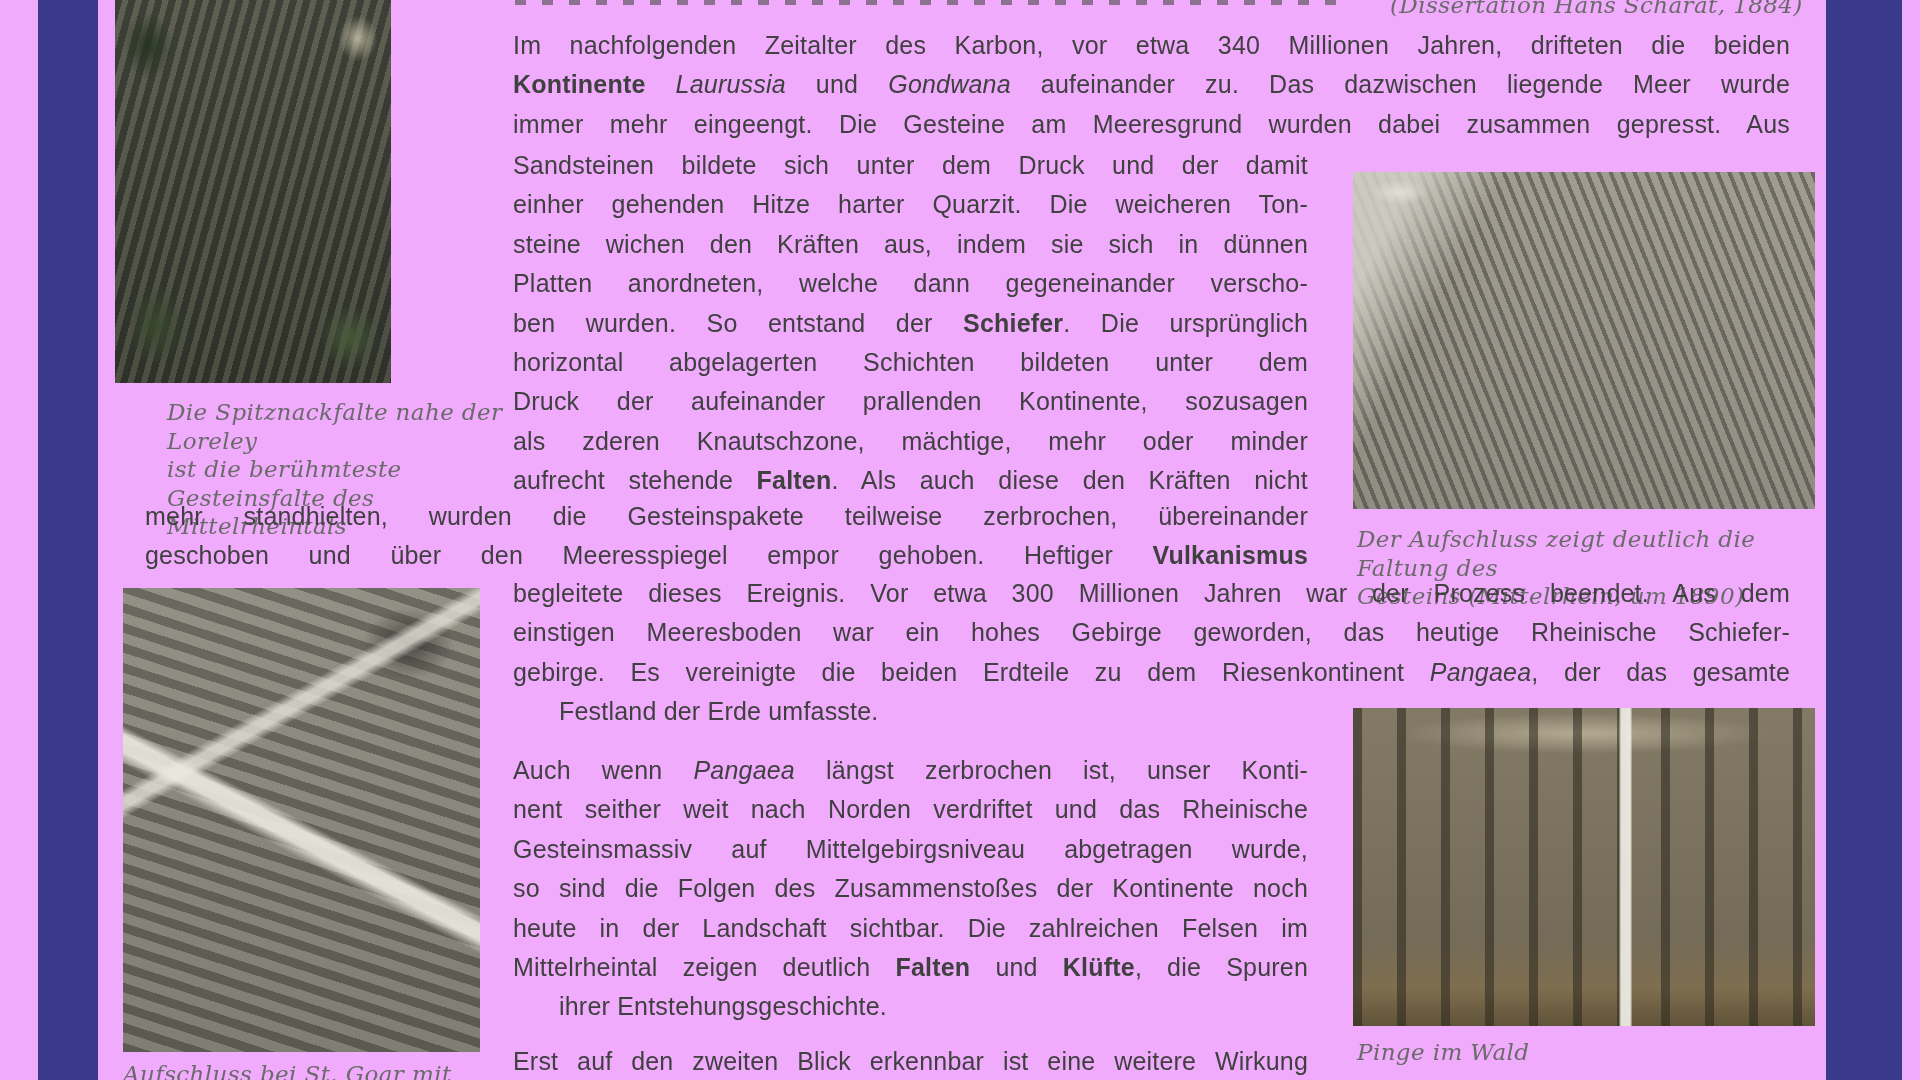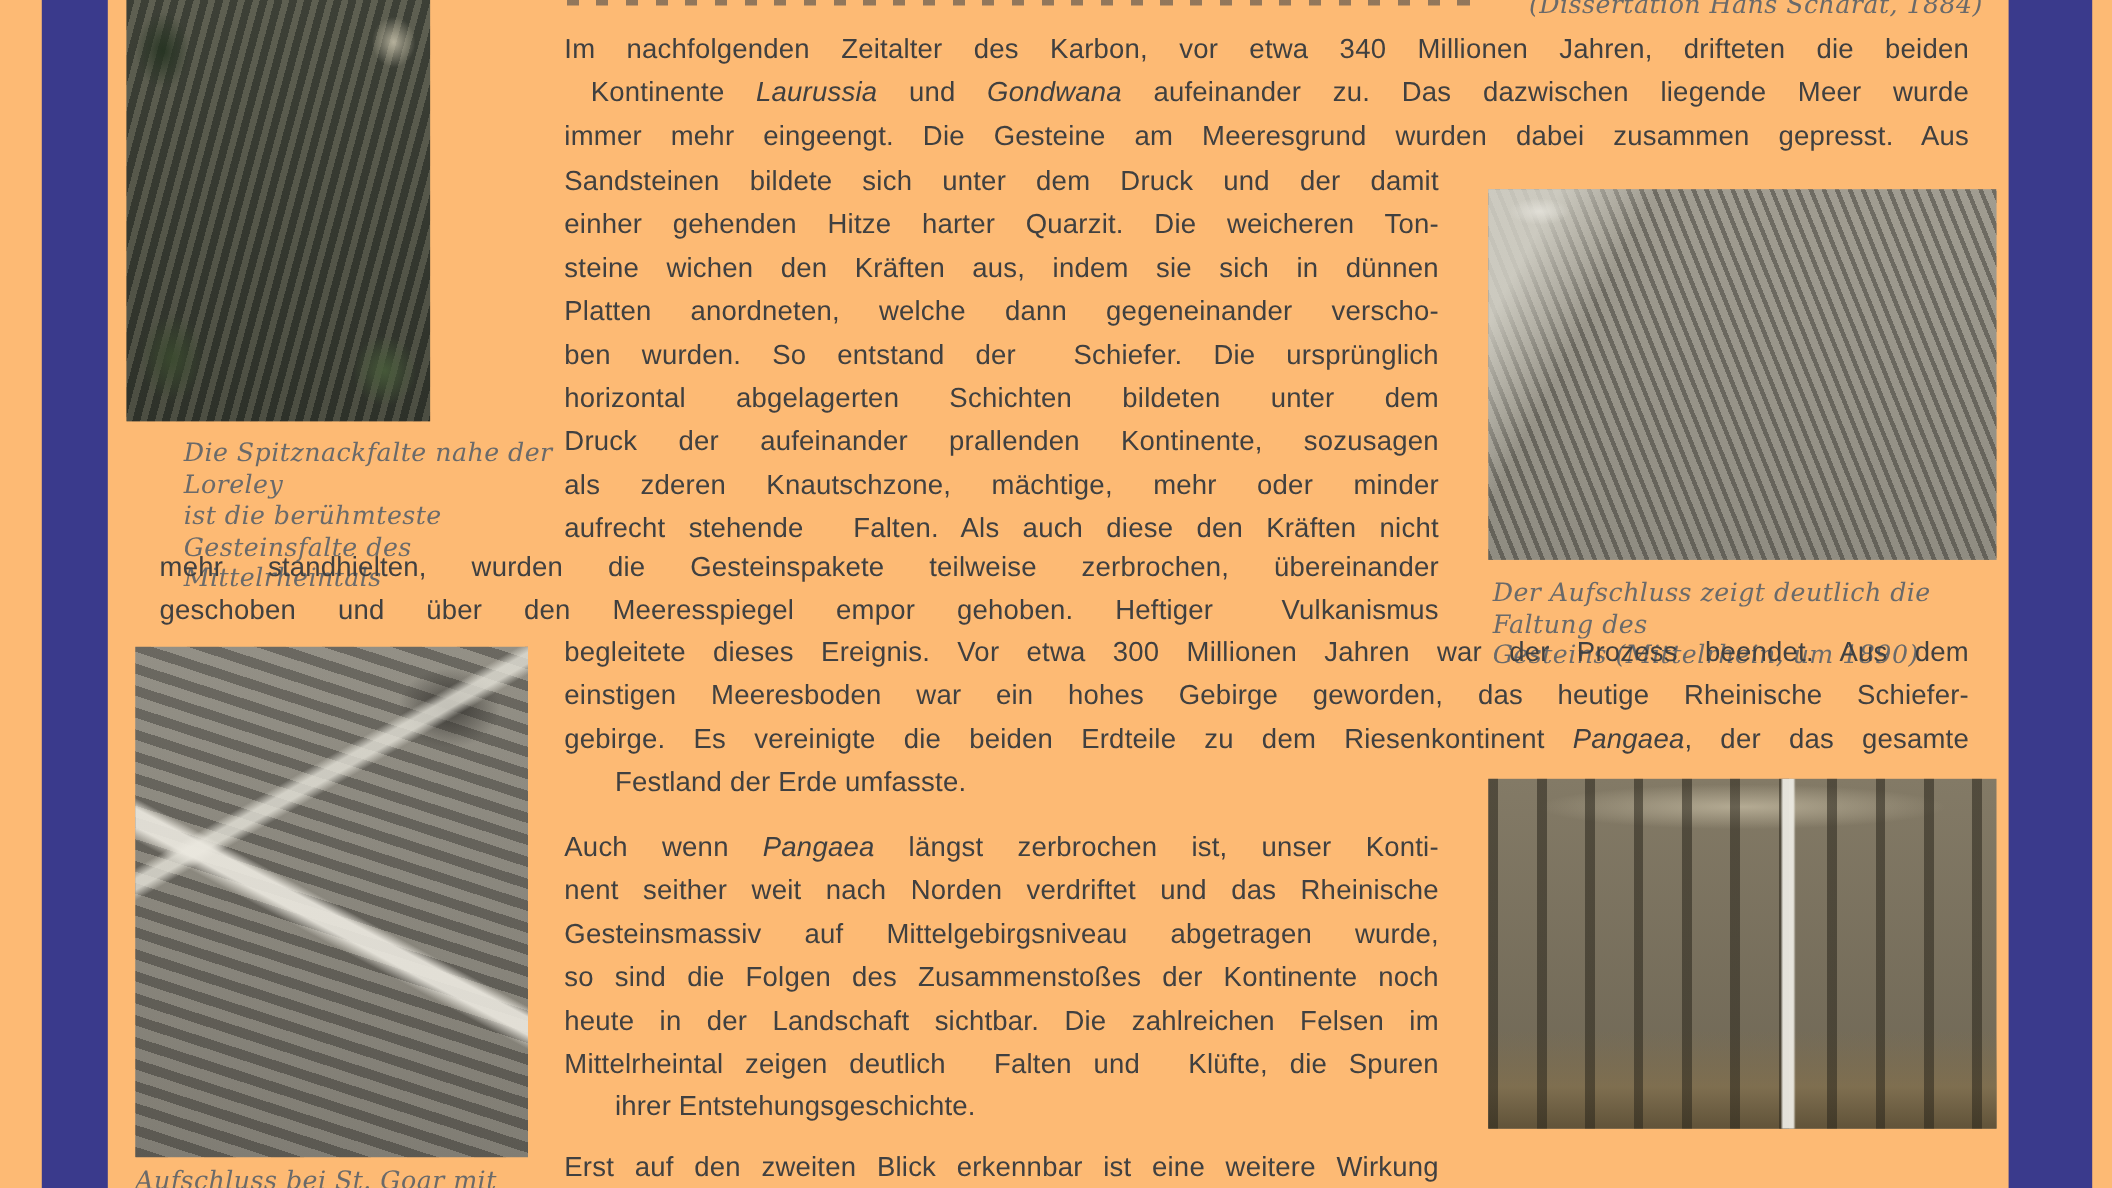--- a/index.html
+++ b/index.html
@@ -1,31 +1,31 @@
 <!DOCTYPE html>
 <html><head>
 <meta charset="utf-8">
 <style>
   html,body{margin:0;padding:0;background:#fff;}
   #poster{
     position:relative;width:1920px;height:1080px;overflow:hidden;
-    background:#fdba74;font-family:"Liberation Sans",sans-serif;
+    background:#f0abfc;font-family:"Liberation Sans",sans-serif;
   }
   .border-bar{position:absolute;top:0;height:1080px;background:#3a3a8c;}
   #border-left{left:38px;width:60px;}
   #border-right{left:1826px;width:76px;}
 
   
   .textblock{
     position:absolute;color:#404040;font-size:25px;line-height:39.4px;
     letter-spacing:.2px;
   }
   .textblock .line{text-align:justify;text-align-last:justify;}
   .textblock .line.end{text-align-last:left;margin-left:46px;}
-  .b{font-weight:400;margin-left:24px;}
+  .b{font-weight:700;}
   .i{font-style:italic;}
 
   
   .caption{
     position:absolute;font-family:"DejaVu Serif",serif;font-style:italic;
     font-size:23px;line-height:28.5px;color:#6a6a6a;letter-spacing:.4px;
   }
   .caption .line{text-align:left;text-align-last:auto;}
 
   
@@ -101,20 +101,23 @@
       <div class="line"><span>Der Aufschluss zeigt deutlich die Faltung des</span></div>
       <div class="line"><span>Gesteins (Mittelrhein, um 1890)</span></div>
     </div>
 
   <div id="photo-st-goar" class="photo"></div>
   <div id="caption-st-goar" class="caption">
       <div class="line"><span>Aufschluss bei St. Goar mit wechsel-</span></div>
     </div>
 
   <div id="photo-pinge" class="photo"></div>
+  <div id="caption-pinge" class="caption" style="left:1357px;top:1038px;width:320px;">
+      <div class="line"><span>Pinge im Wald</span></div>
+    </div>
 
   <div class="textblock" style="left:513px;top:26px;width:1277px;">
       <div class="line"><span>Im nachfolgenden Zeitalter des Karbon, vor etwa 340 Millionen Jahren, drifteten die beiden</span></div>
       <div class="line"><span class="b">Kontinente</span><span> </span><span class="i">Laurussia</span><span> und </span><span class="i">Gondwana</span><span> aufeinander zu. Das dazwischen liegende Meer wurde</span></div>
       <div class="line"><span>immer mehr eingeengt. Die Gesteine am Meeresgrund wurden dabei zusammen gepresst. Aus</span></div>
     </div>
 
   <div class="textblock" style="left:513px;top:146px;width:795px;">
       <div class="line"><span>Sandsteinen bildete sich unter dem Druck und der damit</span></div>
       <div class="line"><span>einher gehenden Hitze harter Quarzit. Die weicheren Ton-</span></div>

